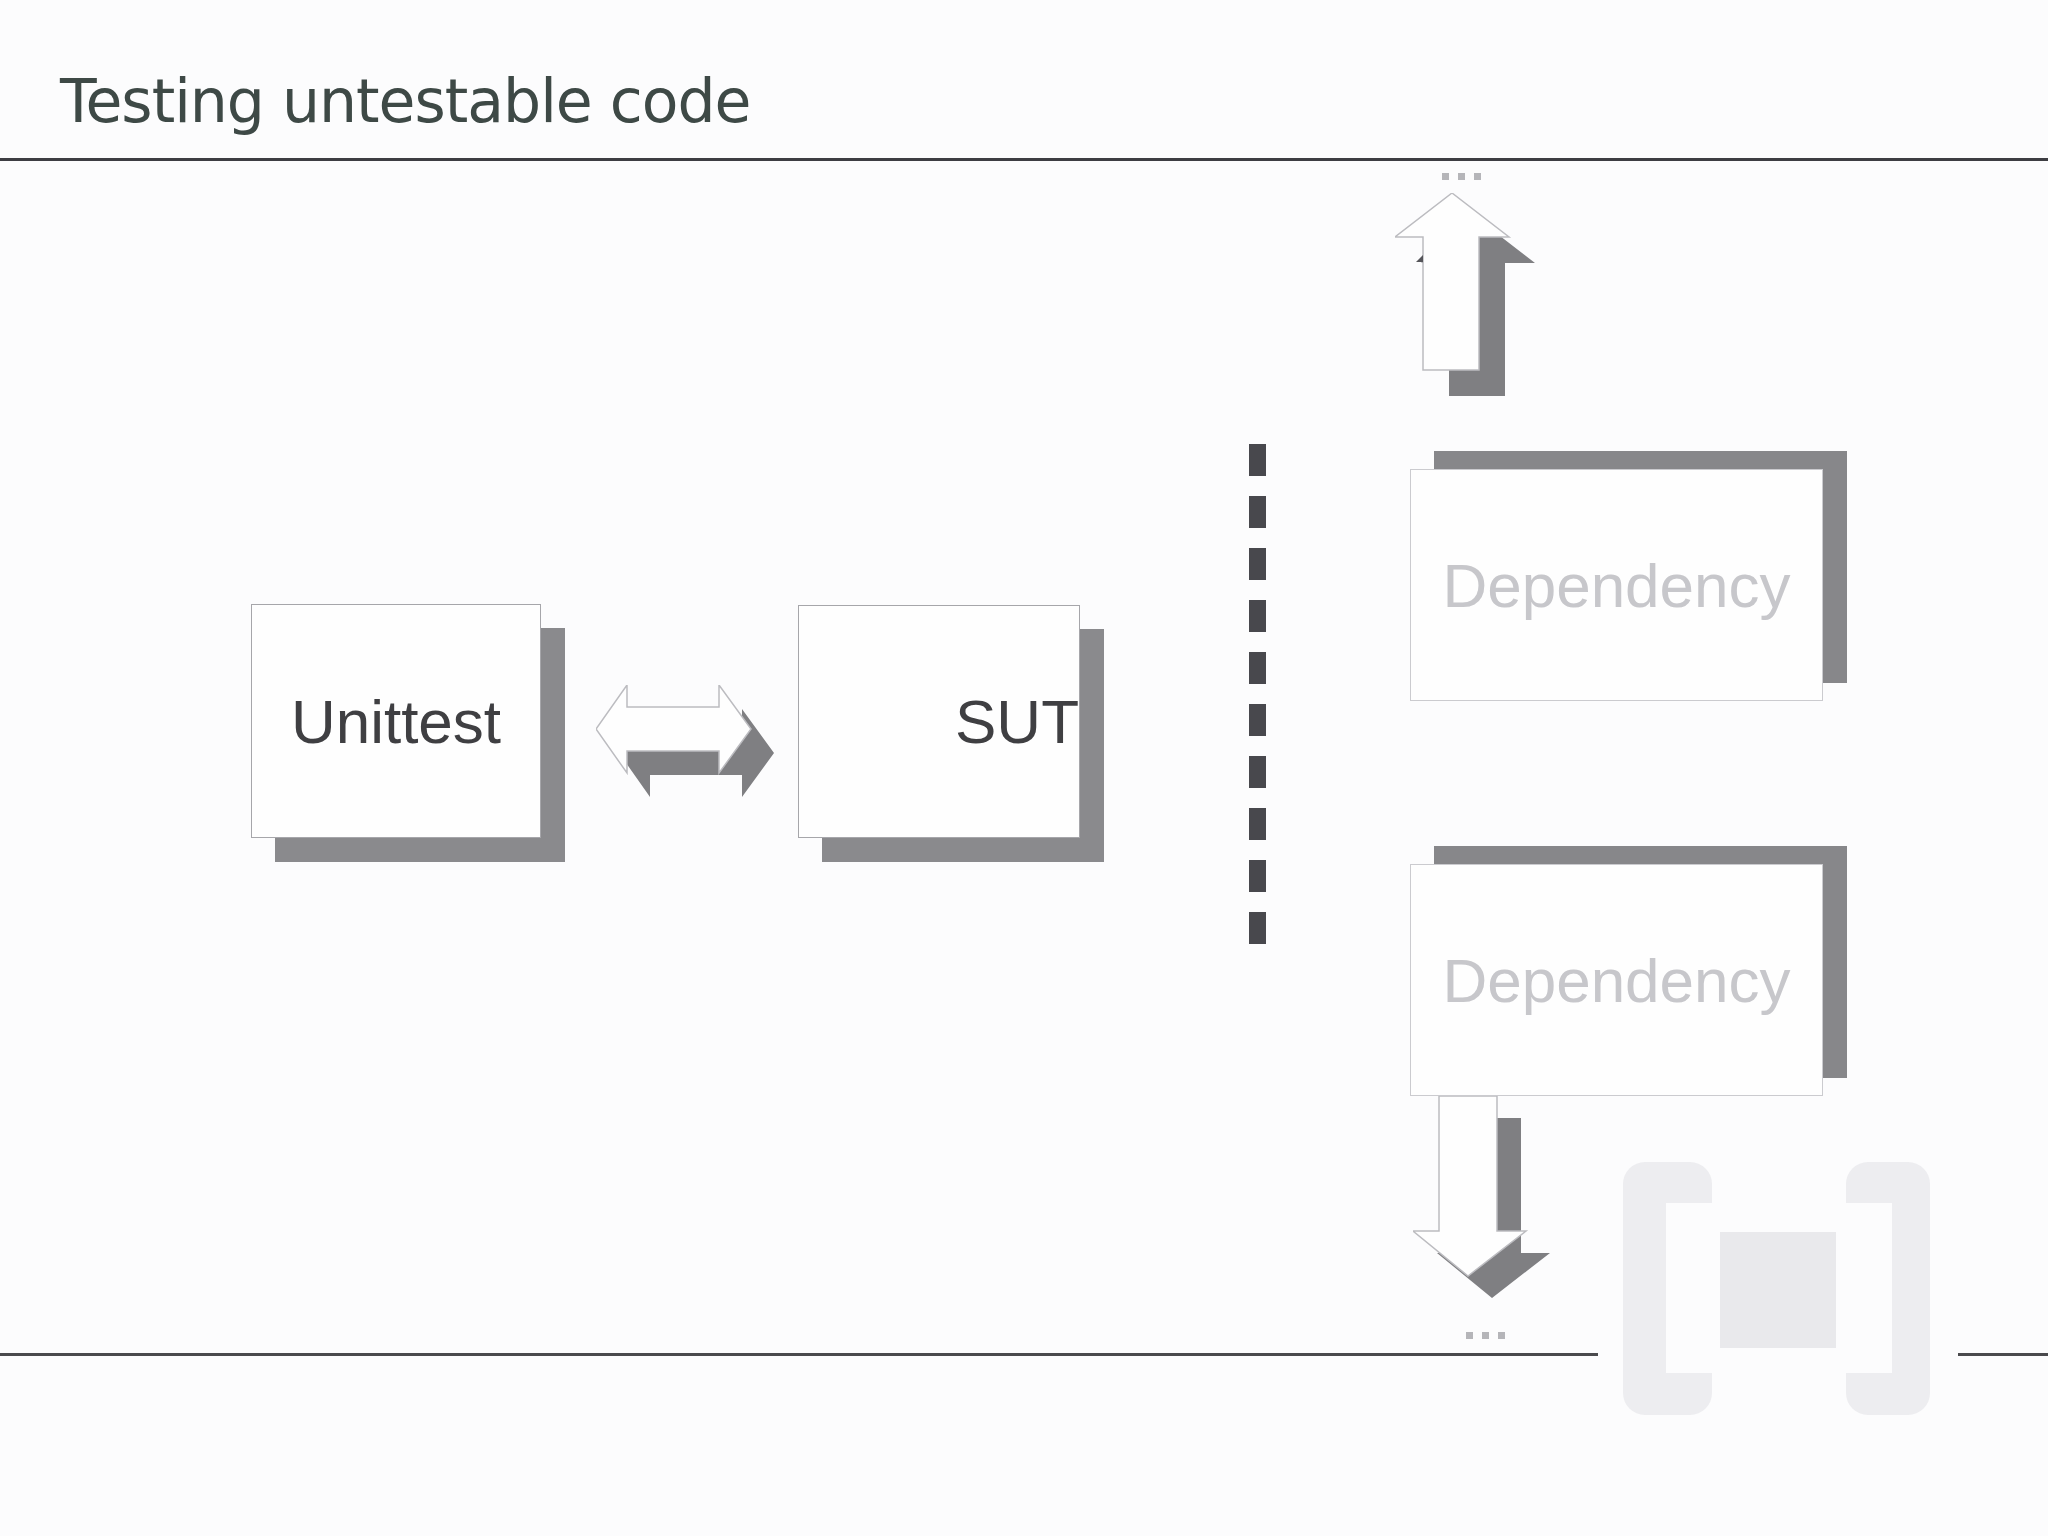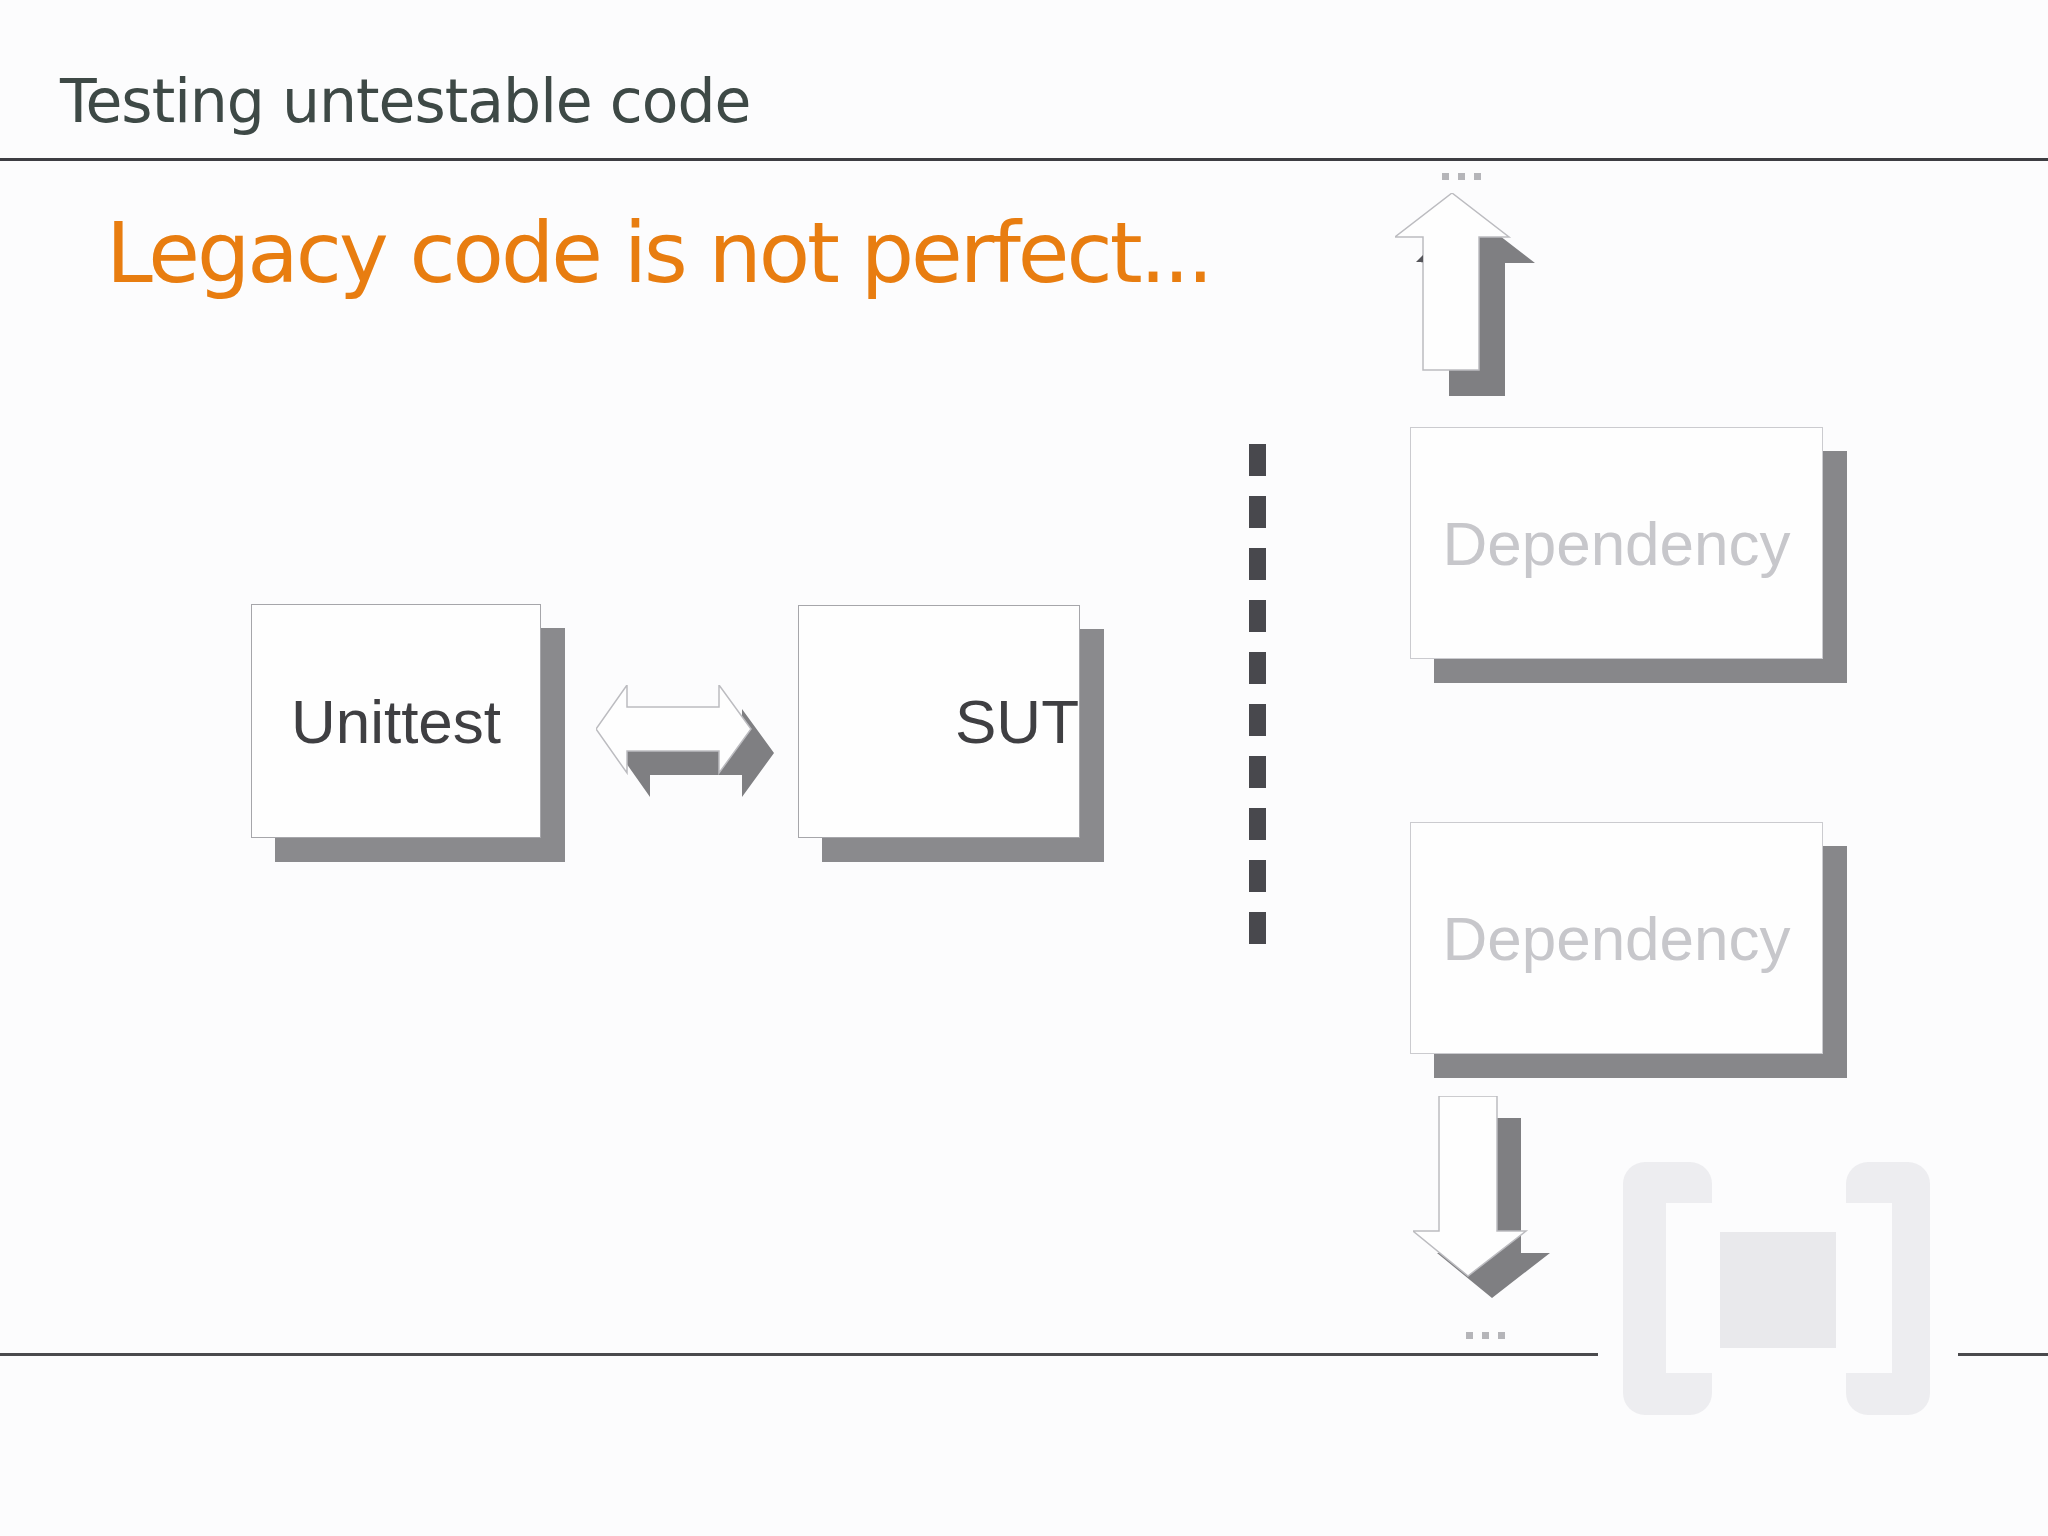--- a/index.html
+++ b/index.html
@@ -35,21 +35,21 @@
   }
   .node-label{font-size:62px;color:#3f3f42;}
 
   .unittest-shadow{left:275px;top:628px;width:290px;height:234px;}
   .unittest-box{left:251px;top:604px;width:290px;height:234px;text-align:right;}
   .sut-shadow{left:822px;top:629px;width:282px;height:233px;}
   .sut-box{left:798px;top:605px;width:282px;height:233px;justify-content:flex-end;}
 
   
   .dep-shadow{background:#87878a;}
-  .dep-box{border:1px solid #cbcbcf;}
+  .dep-box{border:1px solid #cbcbcf;margin-top:42px;}
   .dep-label{font-size:62px;color:#c7c7cb;}
   .dep1-shadow{left:1434px;top:451px;width:413px;height:232px;}
   .dep1-box{left:1410px;top:427px;width:413px;height:232px;}
   .dep2-shadow{left:1434px;top:846px;width:413px;height:232px;}
   .dep2-box{left:1410px;top:822px;width:413px;height:232px;}
 
   
   .arrow-svg{position:absolute;}
   .h-arrow{left:596px;top:685px;}
   .up-arrow{left:1395px;top:193px;}
@@ -104,21 +104,20 @@
   .logo-expert .rest{font-size:52px;}
 </style>
 </head>
 <body>
 
 <div class="slide">
 
   <div class="slide-title">Testing untestable code</div>
   <div class="header-divider"></div>
 
-  <div class="main-heading">Legacy code is not perfect...</div>
 
   <div class="box-shadow unittest-shadow"></div>
   <div class="node-box unittest-box">
     <span class="node-label">Unittest</span>
   </div>
 
   <svg class="arrow-svg h-arrow" width="178" height="112" viewBox="0 0 178 112">
     <polygon class="arrow-shadow-fill" points="23,68 54,24 54,46 146,46 146,24 178,68 146,112 146,90 54,90 54,112"></polygon>
     <polygon class="arrow-white-fill" points="0,44 31,0 31,22 123,22 123,0 155,44 123,88 123,66 31,66 31,88"></polygon>
   </svg>

